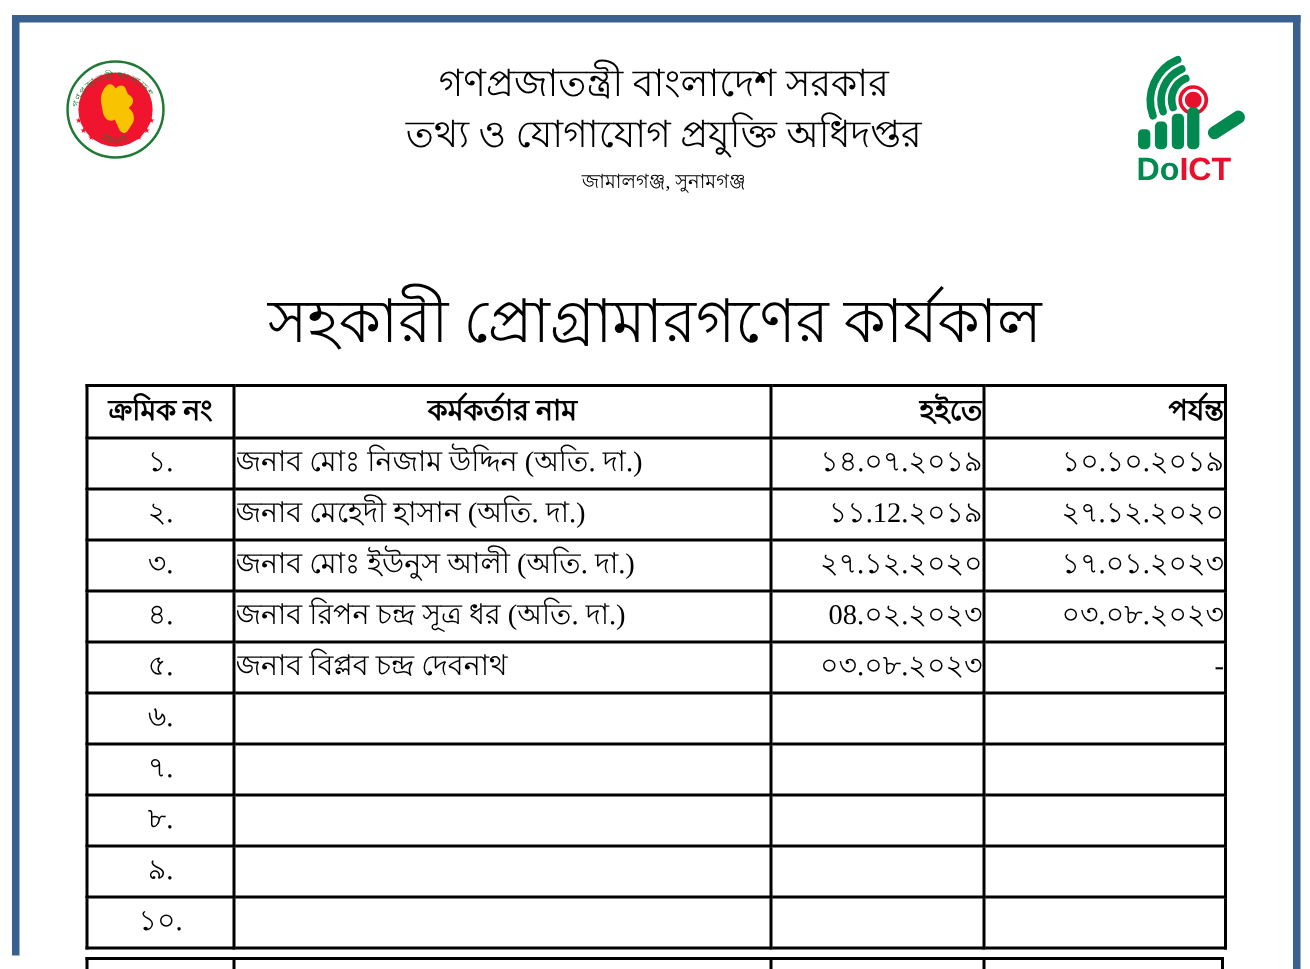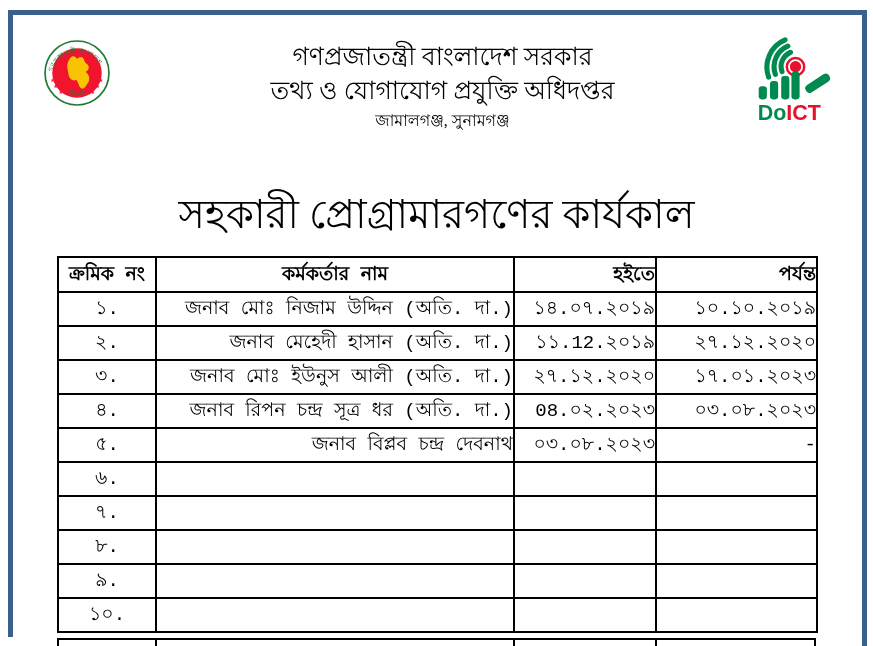--- a/index.html
+++ b/index.html
@@ -14,38 +14,38 @@
   .frame-left  { position:absolute; left:8px;  top:10px; width:5px;  height:627px; background:#3A6090; }
   .frame-right { position:absolute; left:862px; top:10px; width:5px; height:636px; background:#3A6090; }
 
   
   .seal  { position:absolute; left:44px; top:40px; width:66px; height:66px; }
   .doict { position:absolute; left:740px; top:34px; width:110px; height:92px; }
 
   
   .header-text { position:absolute; left:120px; right:108px; top:40px; text-align:center; }
   .header-text .l1, .header-text .l2, .header-text .l3 { font-size:25px; line-height:34px; }
-  .header-text .l4 { font-size:16px; line-height:26px; }
+  .header-text .l4 { font-size:13px; line-height:26px; }
 
   .doc-title { position:absolute; left:0; right:0; top:194px; text-align:center; font-size:40px; line-height:42px; }
 
   
   table.tenure {
     position:absolute; left:57px; top:256px; width:759px;
     border-collapse:collapse; table-layout:fixed;
   }
   table.tenure th, table.tenure td {
     border:2px solid #000; padding:0; vertical-align:middle;
-    font-size:19px; overflow:hidden; white-space:nowrap;font-family:Liberation Mono, monospace;
+    font-size:19px; overflow:hidden; white-space:nowrap;
   }
   table.tenure tr { height:34px; }
   table.tenure tr.hdr { height:35px; }
   th.c-serial, td.c-serial { text-align:center; }
   th.c-name { text-align:center; font-weight:bold; }
-  td.c-name { text-align:right; padding-left:10px; }
+  td.c-name { text-align:left; padding-left:10px;border-radius:12px; }
   th.c-from, td.c-from, th.c-to, td.c-to { text-align:right; }
   th { font-weight:bold; }
 
   
   .partial-row {
     position:absolute; left:57px; top:638px; width:755px; height:20px;
     border:2px solid #000; border-bottom:none; background:#fff;
   }
   .partial-row .vdiv { position:absolute; top:0; bottom:0; width:2px; background:#000; }
   .pv1 { left:96px; } .pv2 { left:454px; } .pv3 { left:596px; }

